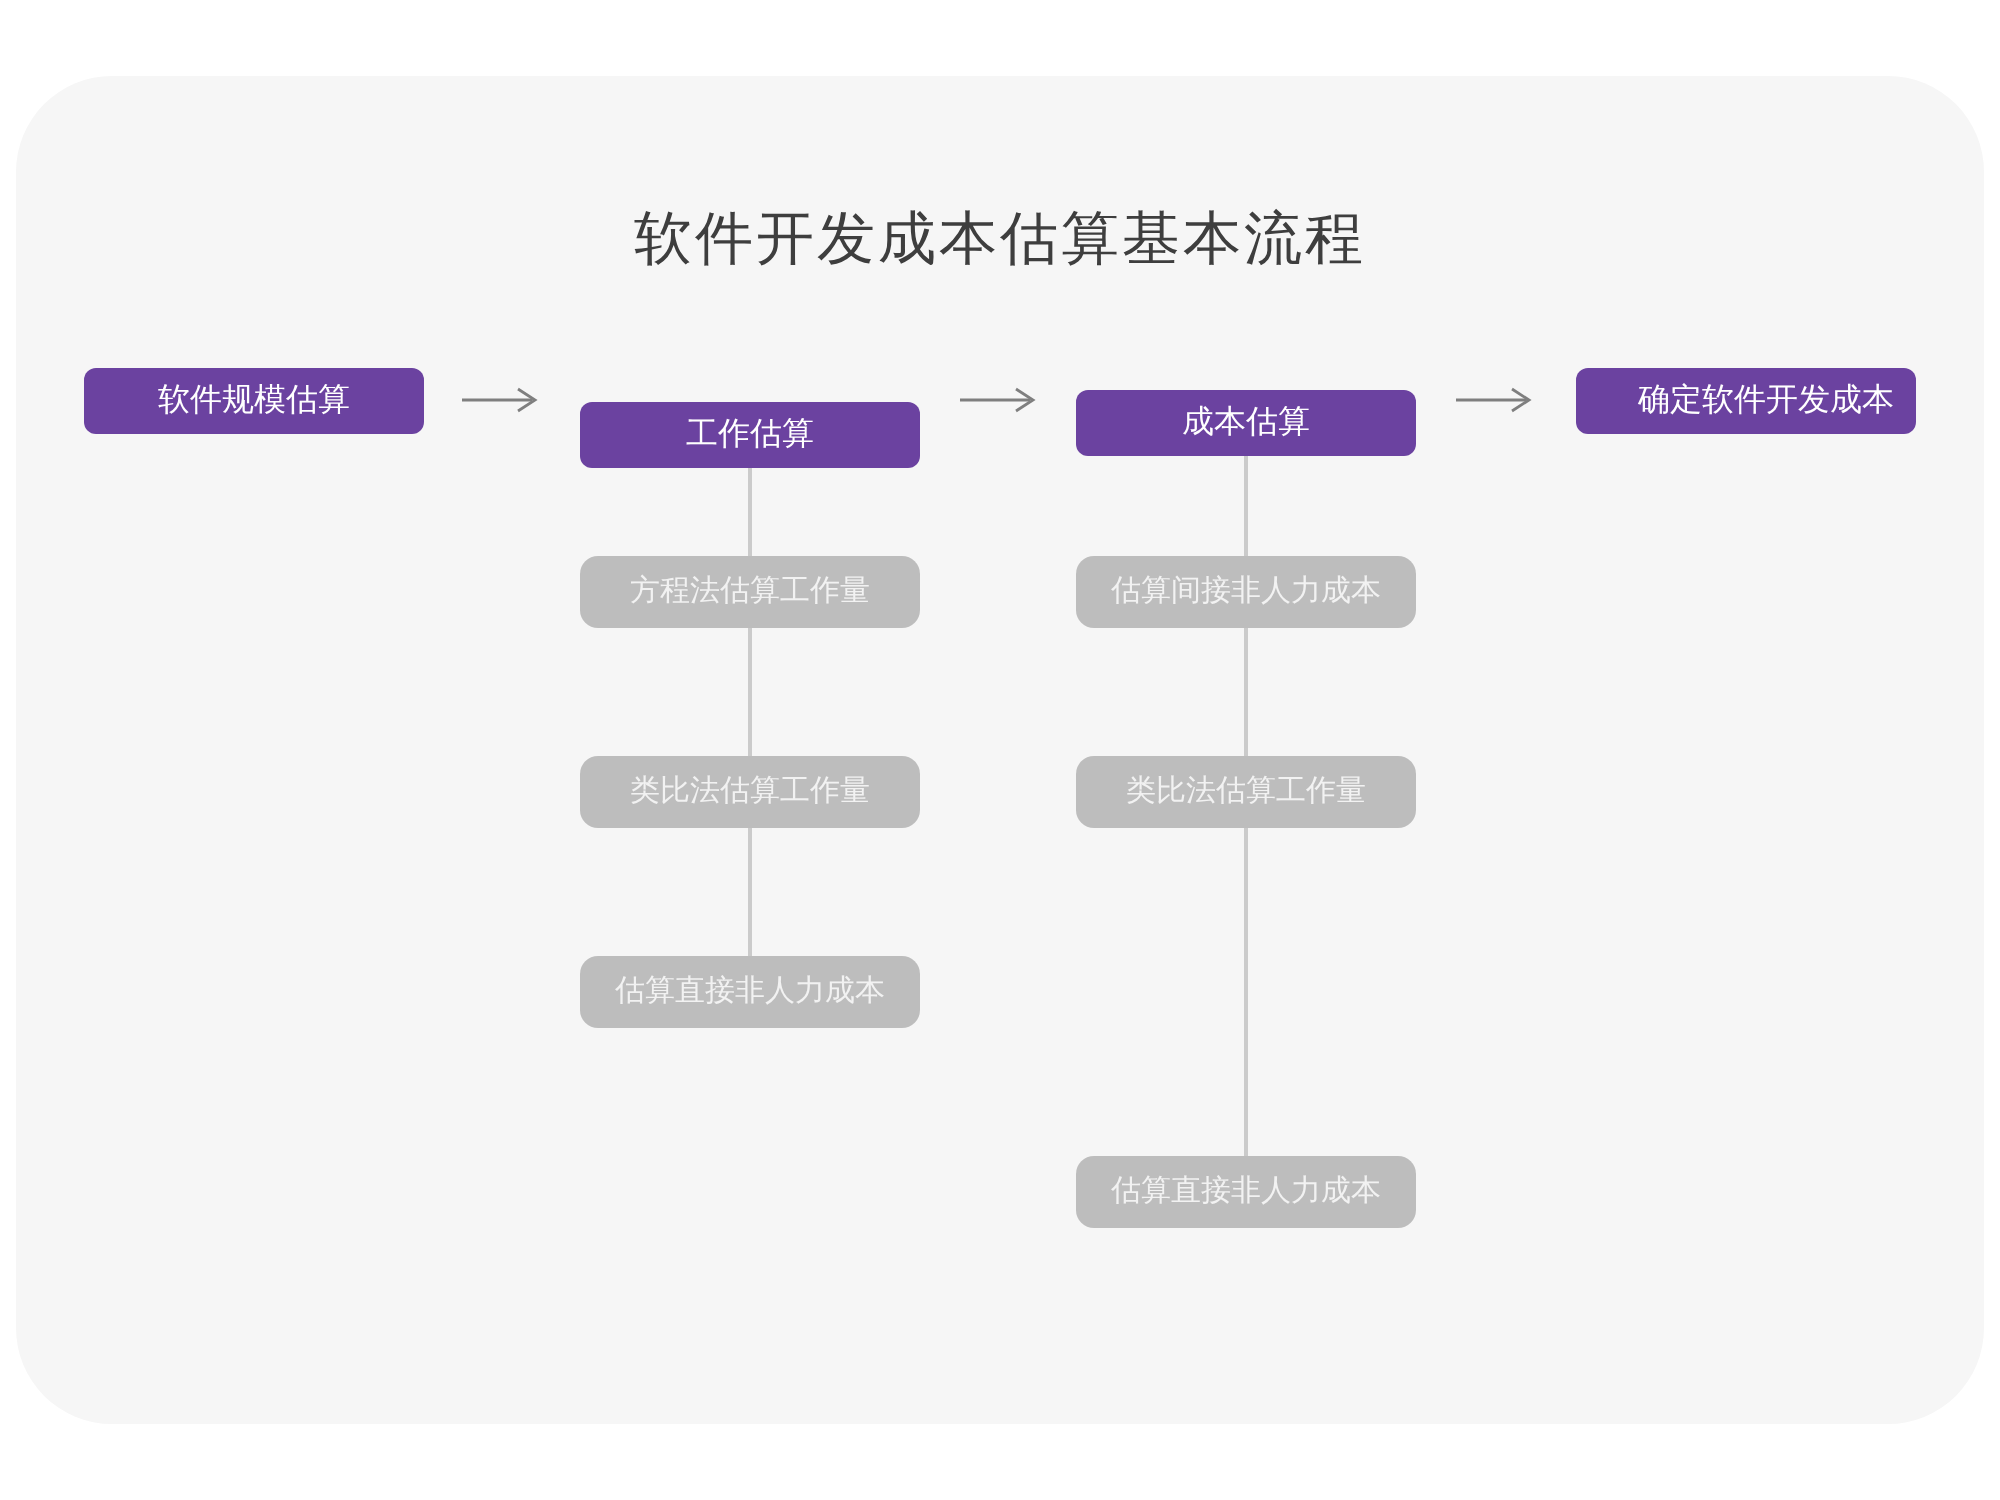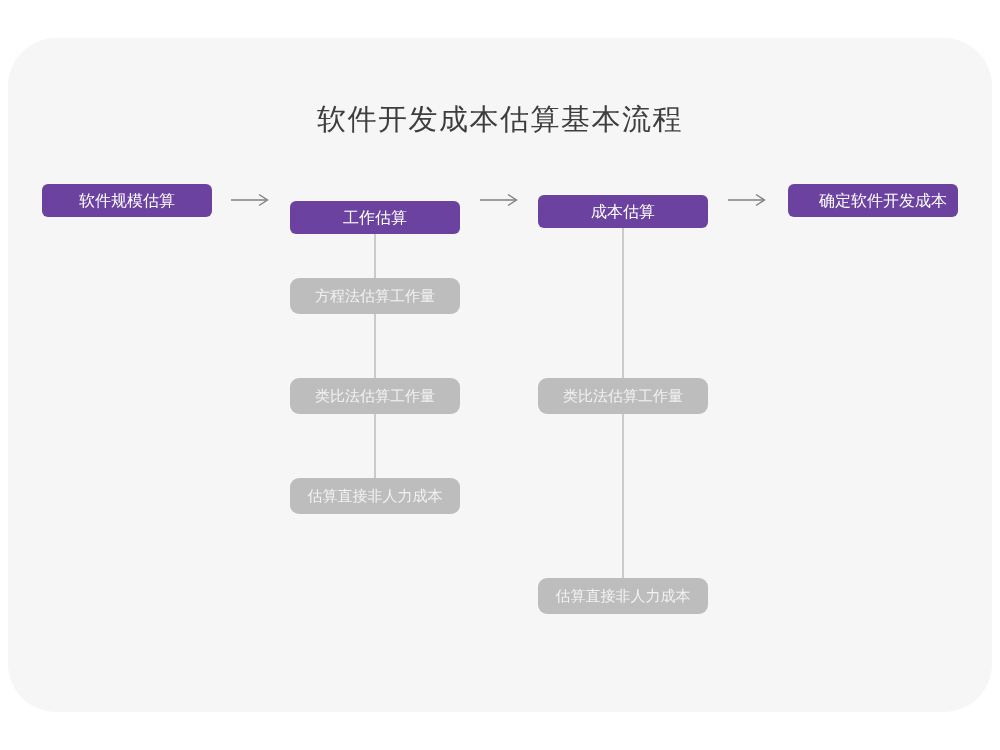--- a/index.html
+++ b/index.html
@@ -56,15 +56,16 @@
   </svg>
   <svg class="arrow a3" viewBox="0 0 40 14">
     <line x1="1" y1="7" x2="36" y2="7" stroke="#7F7F7F" stroke-width="1.4"></line>
     <path d="M29 1.5 L37.5 7 L29 12.5" fill="none" stroke="#7F7F7F" stroke-width="1.4"></path>
   </svg>
 
   <div class="gbox col2 r1">方程法估算工作量</div>
   <div class="gbox col2 r2">类比法估算工作量</div>
   <div class="gbox col2 r3">估算直接非人力成本</div>
 
+  <div class="gbox col3 r1">估算间接非人力成本</div>
   <div class="gbox col3 r2">类比法估算工作量</div>
   <div class="gbox col3 r4">估算直接非人力成本</div>
 </div>
 
 </body></html>

